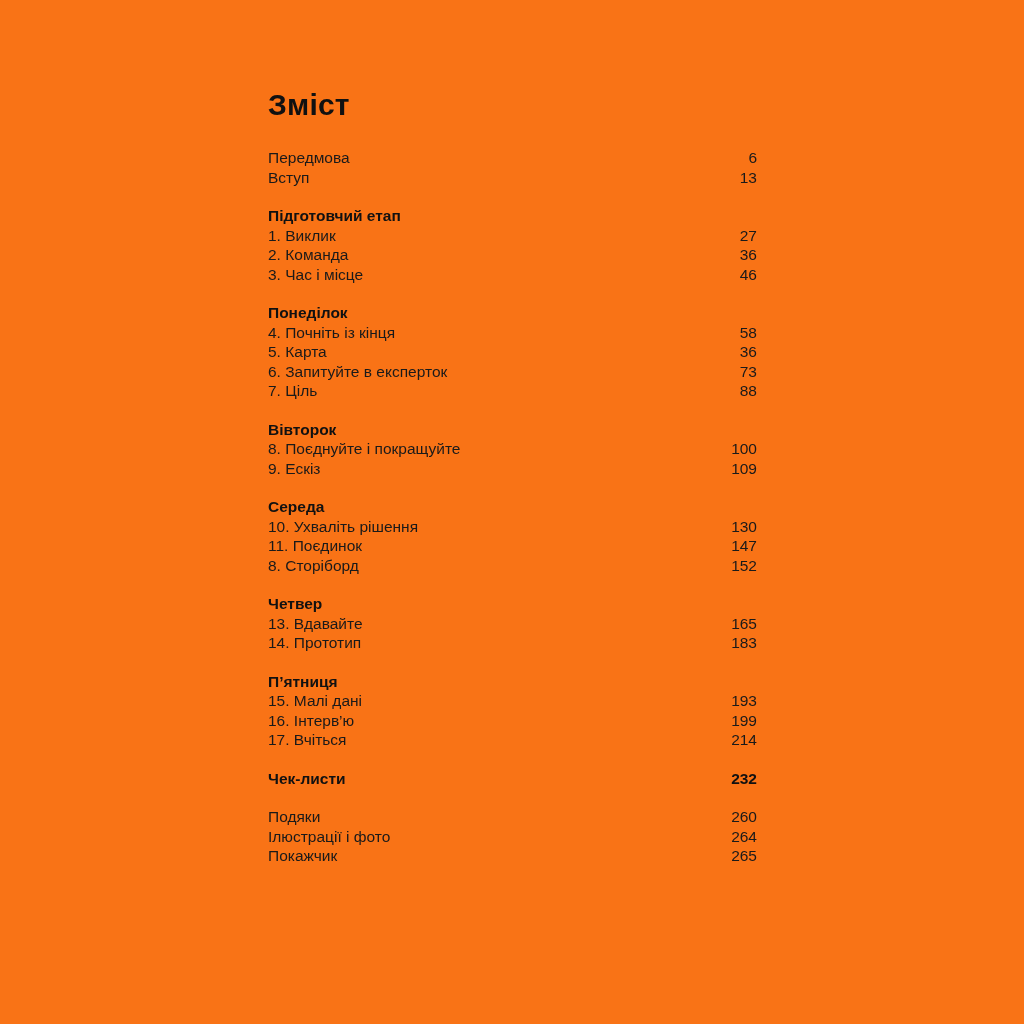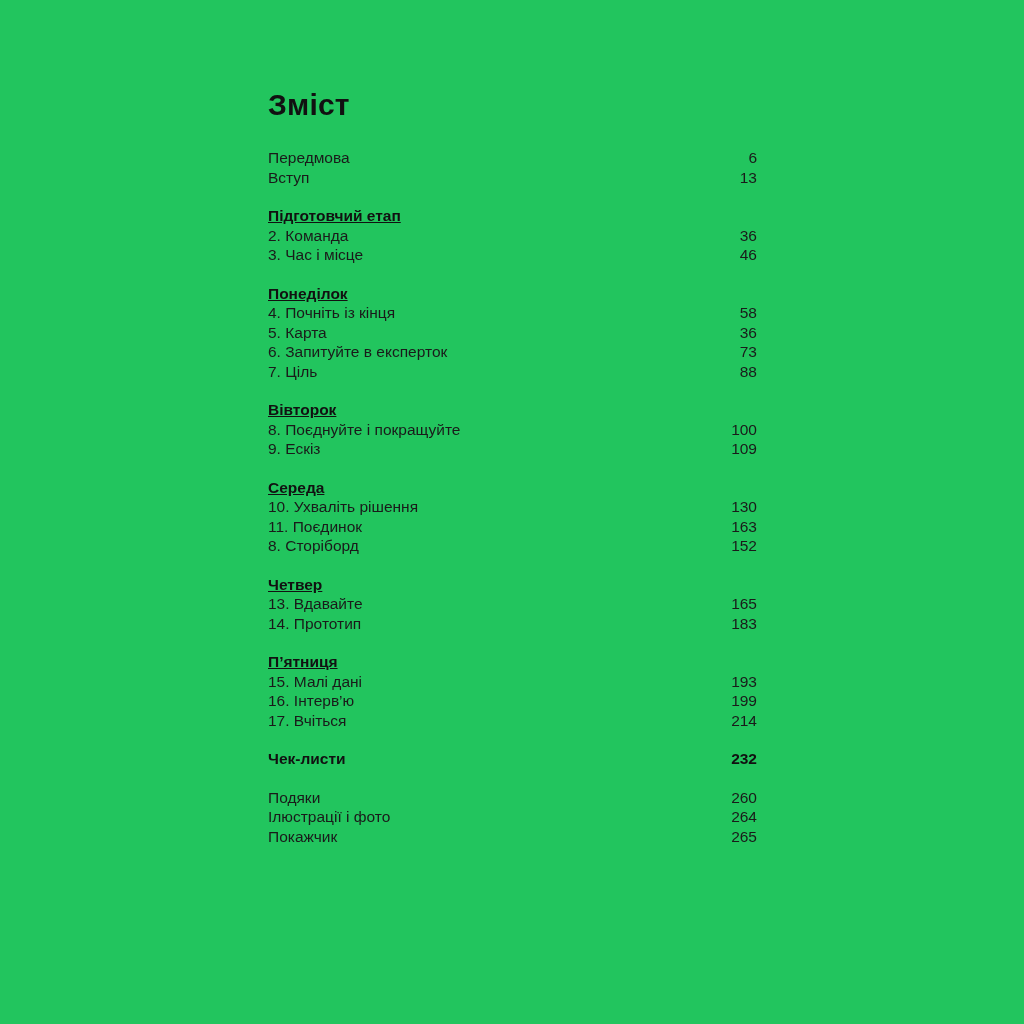--- a/index.html
+++ b/index.html
@@ -8,21 +8,21 @@
     width: 1024px;
     height: 1024px;
     background: #ffffff;
     font-family: "Liberation Sans", "DejaVu Sans", sans-serif;
     -webkit-font-smoothing: antialiased;
   }
   .page {
     position: relative;
     width: 1024px;
     height: 1024px;
-    background: #22c55e;
+    background: #f97316;
     overflow: hidden;
   }
   .toc-container {
     position: absolute;
     left: 268px;
     top: 88px;
     width: 489px;
     color: #1a1a1a;
   }
   .page-title {
@@ -37,21 +37,20 @@
     margin-top: 19px;
   }
   .toc-group.first {
     margin-top: 9px;
   }
   .toc-heading {
     font-size: 15.5px;
     font-weight: 700;
     line-height: 19.5px;
     color: #111111;
-    text-decoration: underline;
   }
   .toc-row {
     display: flex;
     justify-content: space-between;
     align-items: baseline;
     font-size: 15.5px;
     font-weight: 400;
     line-height: 19.5px;
     color: #1a1a1a;
   }
@@ -80,20 +79,24 @@
             <span class="toc-entry-label">Передмова</span>
             <span class="toc-entry-page">6</span>
           </div>
           <div class="toc-row">
             <span class="toc-entry-label">Вступ</span>
             <span class="toc-entry-page">13</span>
           </div>
         </div>
         <div class="toc-group">
           <div class="toc-heading">Підготовчий етап</div>
+          <div class="toc-row">
+            <span class="toc-entry-label">1. Виклик</span>
+            <span class="toc-entry-page">27</span>
+          </div>
           <div class="toc-row">
             <span class="toc-entry-label">2. Команда</span>
             <span class="toc-entry-page">36</span>
           </div>
           <div class="toc-row">
             <span class="toc-entry-label">3. Час і місце</span>
             <span class="toc-entry-page">46</span>
           </div>
         </div>
         <div class="toc-group">
@@ -127,21 +130,21 @@
           </div>
         </div>
         <div class="toc-group">
           <div class="toc-heading">Середа</div>
           <div class="toc-row">
             <span class="toc-entry-label">10. Ухваліть рішення</span>
             <span class="toc-entry-page">130</span>
           </div>
           <div class="toc-row">
             <span class="toc-entry-label">11. Поєдинок</span>
-            <span class="toc-entry-page">163</span>
+            <span class="toc-entry-page">147</span>
           </div>
           <div class="toc-row">
             <span class="toc-entry-label">8. Сторіборд</span>
             <span class="toc-entry-page">152</span>
           </div>
         </div>
         <div class="toc-group">
           <div class="toc-heading">Четвер</div>
           <div class="toc-row">
             <span class="toc-entry-label">13. Вдавайте</span>

